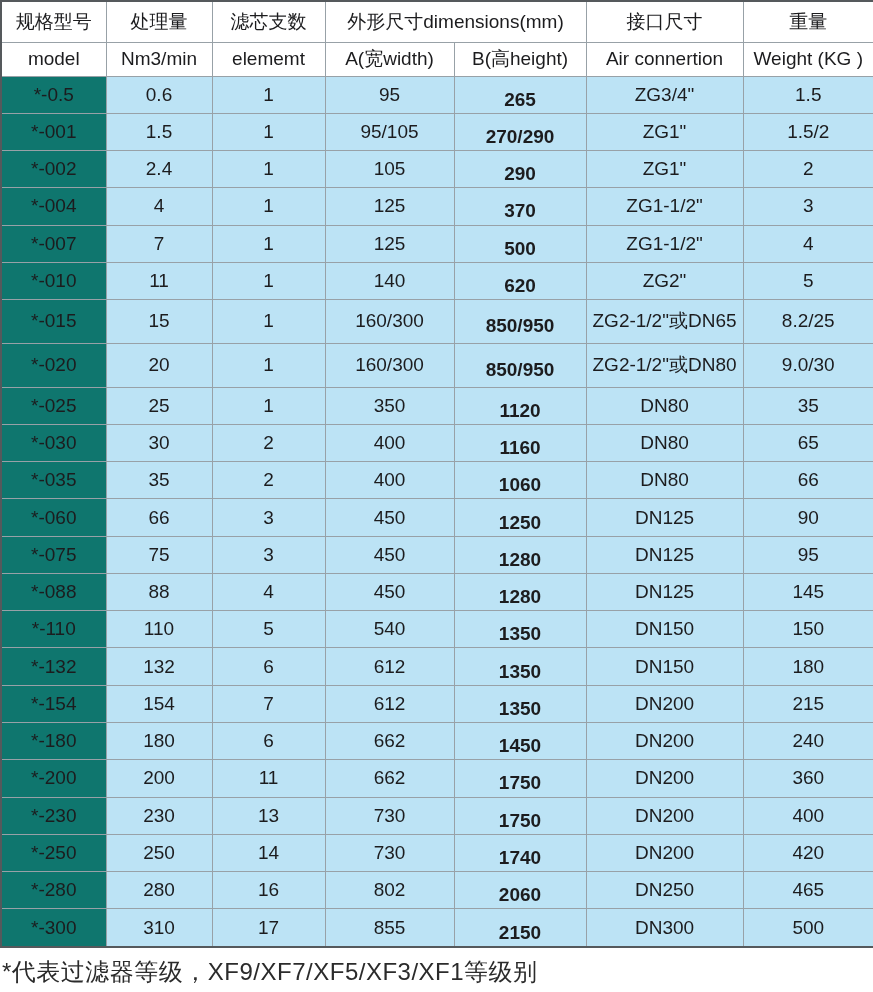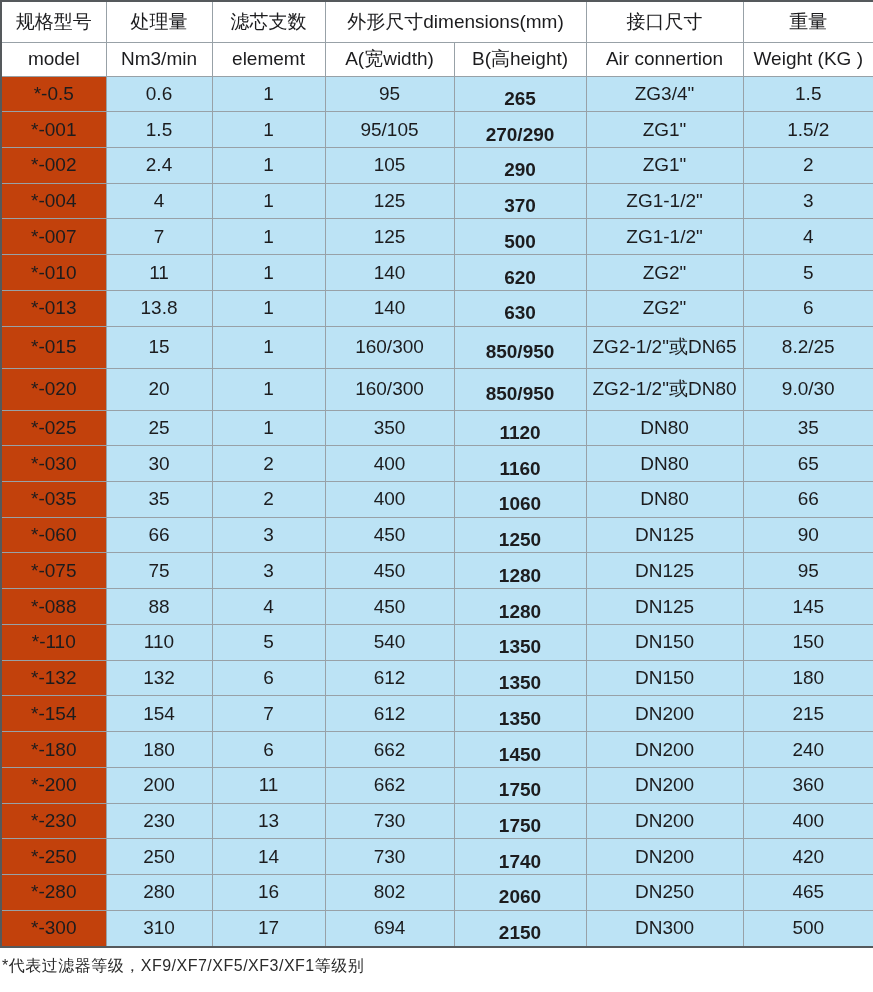--- a/index.html
+++ b/index.html
@@ -22,24 +22,24 @@
   th,td{
     border:1px solid var(--grid);
     text-align:center;vertical-align:middle;
     font-size:19px;color:var(--text);
     padding:0;white-space:nowrap;overflow:visible;
   }
   thead th{background:#ffffff;font-weight:400;}
   tr.hr1{height:41px;}
   tr.hr2{height:34px;}
   tbody td{background:var(--blue);}
-  tbody td.model-col{background:#c2410c;}
+  tbody td.model-col{background:#0f766e;}
   .shift-down{position:relative;top:5px;display:inline-block;font-weight:bold;}
   .footnote{
-    font-size:16px;color:#2b2b2b;
+    font-size:24px;color:#2b2b2b;
     padding:8px 0 0 2px;text-align:left;
     letter-spacing:0.5px;
   }
 </style>
 </head>
 <body>
 
 <div class="sheet">
   <table>
     <colgroup>
@@ -119,29 +119,20 @@
         <tr>
           <td class="model-col"><span>*-010</span></td>
           <td><span>11</span></td>
           <td><span>1</span></td>
           <td><span>140</span></td>
           <td><span class="shift-down">620</span></td>
           <td><span>ZG2"</span></td>
           <td><span>5</span></td>
         </tr>
         <tr>
-          <td class="model-col"><span>*-013</span></td>
-          <td><span>13.8</span></td>
-          <td><span>1</span></td>
-          <td><span>140</span></td>
-          <td><span class="shift-down">630</span></td>
-          <td><span>ZG2"</span></td>
-          <td><span>6</span></td>
-        </tr>
-        <tr>
           <td class="model-col"><span>*-015</span></td>
           <td><span>15</span></td>
           <td><span>1</span></td>
           <td><span>160/300</span></td>
           <td><span class="shift-down">850/950</span></td>
           <td><span>ZG2-1/2"或DN65</span></td>
           <td><span>8.2/25</span></td>
         </tr>
         <tr>
           <td class="model-col"><span>*-020</span></td>
@@ -275,21 +266,21 @@
           <td><span>16</span></td>
           <td><span>802</span></td>
           <td><span class="shift-down">2060</span></td>
           <td><span>DN250</span></td>
           <td><span>465</span></td>
         </tr>
         <tr>
           <td class="model-col"><span>*-300</span></td>
           <td><span>310</span></td>
           <td><span>17</span></td>
-          <td><span>694</span></td>
+          <td><span>855</span></td>
           <td><span class="shift-down">2150</span></td>
           <td><span>DN300</span></td>
           <td><span>500</span></td>
         </tr>
       </tbody>
   </table>
   <div class="footnote">*代表过滤器等级，XF9/XF7/XF5/XF3/XF1等级别</div>
 </div>
 
 </body></html>

